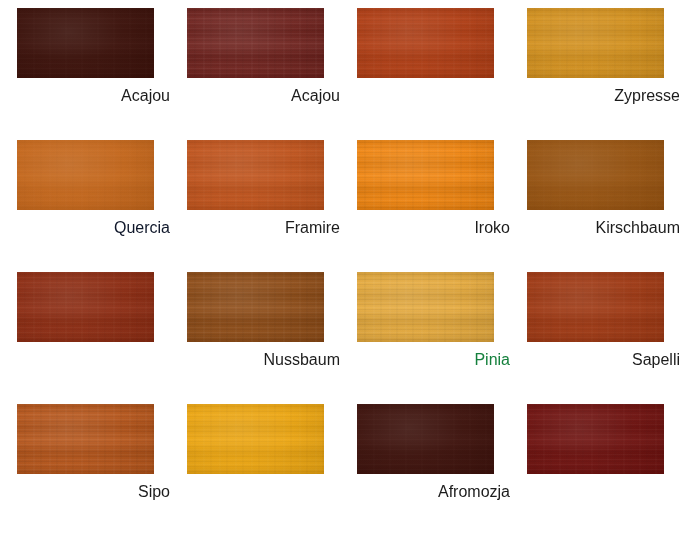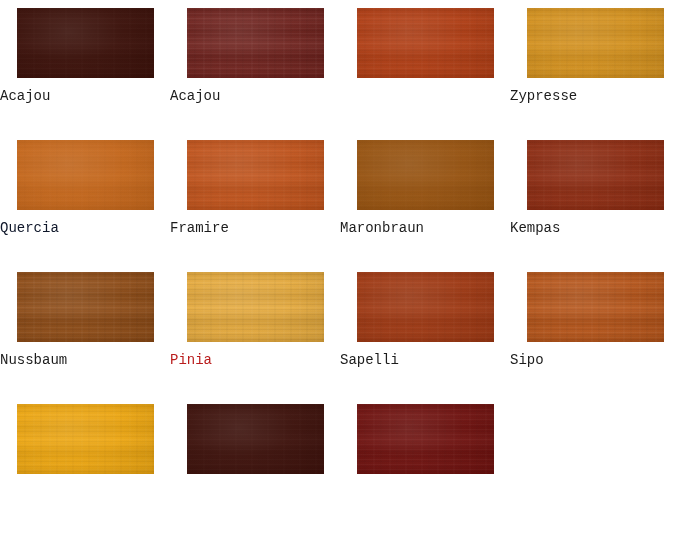--- a/index.html
+++ b/index.html
@@ -106,25 +106,25 @@
       rgba(255,255,255,0.03) 45%,
       rgba(0,0,0,0.10) 100%
     );
   }
 
   .swatch-label {
     position: absolute;
     left: 0;
     right: 0;
     top: 79px;
-    text-align: left;
-    font-size: 14px;
+    text-align: right;
+    font-size: 16px;
     line-height: 18px;
     color: #1c1c1c;
-    font-family: Liberation Mono, monospace;
+    font-family: Liberation Sans, sans-serif;
     white-space: nowrap;
   }
 </style>
 </head>
 <body style="background: rgb(255, 255, 255);">
 
 <div id="swatch-grid">
     <div class="swatch-cell">
       <div class="swatch-chip" style="background-color: rgb(58, 15, 8);">
         <div class="grain-h" style="opacity: 0.3;"></div>
@@ -172,54 +172,62 @@
     <div class="swatch-cell">
       <div class="swatch-chip" style="background-color: rgb(192, 82, 26);">
         <div class="grain-h" style="opacity: 0.59;"></div>
         <div class="grain-v" style="opacity: 0.35;"></div>
         <div class="grain-band" style="opacity: 0.56;"></div>
         <div class="sheen"></div>
       </div>
       <div class="swatch-label" style="color: rgb(28, 28, 28);">Framire</div>
     </div>
     <div class="swatch-cell">
+      <div class="swatch-chip" style="background-color: rgb(241, 132, 13);">
+        <div class="grain-h" style="opacity: 0.85;"></div>
+        <div class="grain-v" style="opacity: 0.5;"></div>
+        <div class="grain-band" style="opacity: 0.8;"></div>
+        <div class="sheen"></div>
+      </div>
+      <div class="swatch-label" style="color: rgb(28, 28, 28);">Iroko</div>
+    </div>
+    <div class="swatch-cell">
       <div class="swatch-chip" style="background-color: rgb(150, 82, 15);">
         <div class="grain-h" style="opacity: 0.3;"></div>
         <div class="grain-v" style="opacity: 0.17;"></div>
         <div class="grain-band" style="opacity: 0.28;"></div>
         <div class="sheen"></div>
       </div>
-      <div class="swatch-label" style="color: rgb(28, 28, 28);">Maronbraun</div>
+      <div class="swatch-label" style="color: rgb(28, 28, 28);">Kirschbaum</div>
     </div>
     <div class="swatch-cell">
       <div class="swatch-chip" style="background-color: rgb(140, 42, 16);">
         <div class="grain-h" style="opacity: 0.59;"></div>
         <div class="grain-v" style="opacity: 0.35;"></div>
         <div class="grain-band" style="opacity: 0.56;"></div>
         <div class="sheen"></div>
       </div>
-      <div class="swatch-label" style="color: rgb(28, 28, 28);">Kempas</div>
     </div>
     <div class="swatch-cell">
       <div class="swatch-chip" style="background-color: rgb(141, 74, 20);">
         <div class="grain-h" style="opacity: 0.85;"></div>
         <div class="grain-v" style="opacity: 0.5;"></div>
         <div class="grain-band" style="opacity: 0.8;"></div>
         <div class="sheen"></div>
       </div>
       <div class="swatch-label" style="color: rgb(28, 28, 28);">Nussbaum</div>
     </div>
     <div class="swatch-cell">
       <div class="swatch-chip" style="background-color: rgb(229, 169, 59);">
         <div class="grain-h" style="opacity: 0.85;"></div>
         <div class="grain-v" style="opacity: 0.5;"></div>
         <div class="grain-band" style="opacity: 0.8;"></div>
         <div class="sheen"></div>
       </div>
-      <div class="swatch-label" style="color: #b91c1c;">Pinia</div>
+      <div class="swatch-label" style="color: #15803d;">Pinia</div>
     </div>
     <div class="swatch-cell">
       <div class="swatch-chip" style="background-color: rgb(158, 55, 17);">
         <div class="grain-h" style="opacity: 0.59;"></div>
         <div class="grain-v" style="opacity: 0.35;"></div>
         <div class="grain-band" style="opacity: 0.56;"></div>
         <div class="sheen"></div>
       </div>
       <div class="swatch-label" style="color: rgb(28, 28, 28);">Sapelli</div>
     </div>
@@ -240,20 +248,21 @@
         <div class="sheen"></div>
       </div>
     </div>
     <div class="swatch-cell">
       <div class="swatch-chip" style="background-color: rgb(60, 16, 10);">
         <div class="grain-h" style="opacity: 0.3;"></div>
         <div class="grain-v" style="opacity: 0.17;"></div>
         <div class="grain-band" style="opacity: 0.28;"></div>
         <div class="sheen"></div>
       </div>
+      <div class="swatch-label" style="color: rgb(28, 28, 28);">Afromozja</div>
     </div>
     <div class="swatch-cell">
       <div class="swatch-chip" style="background-color: rgb(109, 15, 12);">
         <div class="grain-h" style="opacity: 0.59;"></div>
         <div class="grain-v" style="opacity: 0.35;"></div>
         <div class="grain-band" style="opacity: 0.56;"></div>
         <div class="sheen"></div>
       </div>
     </div>
   </div>

